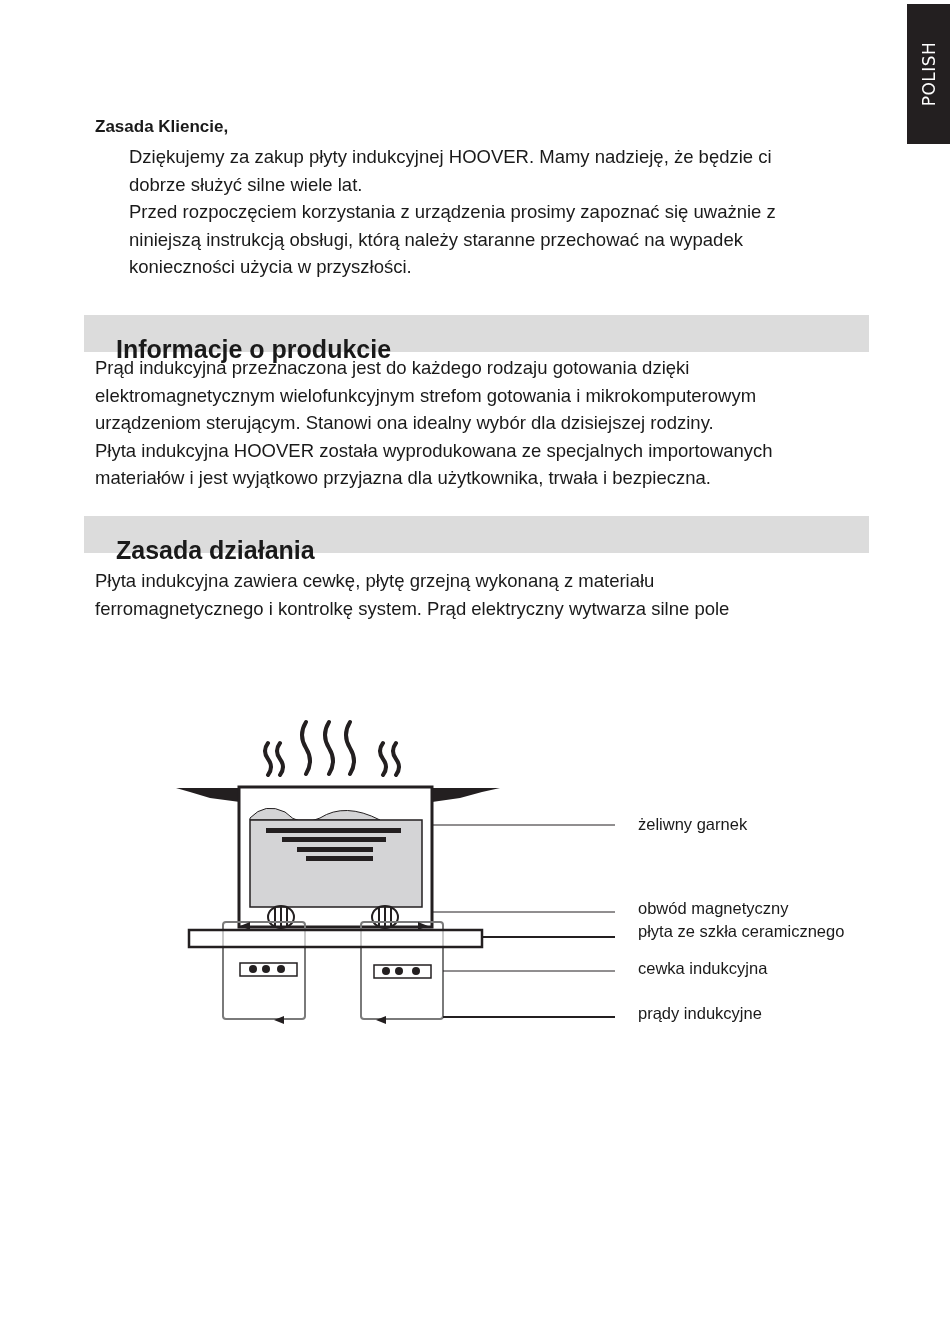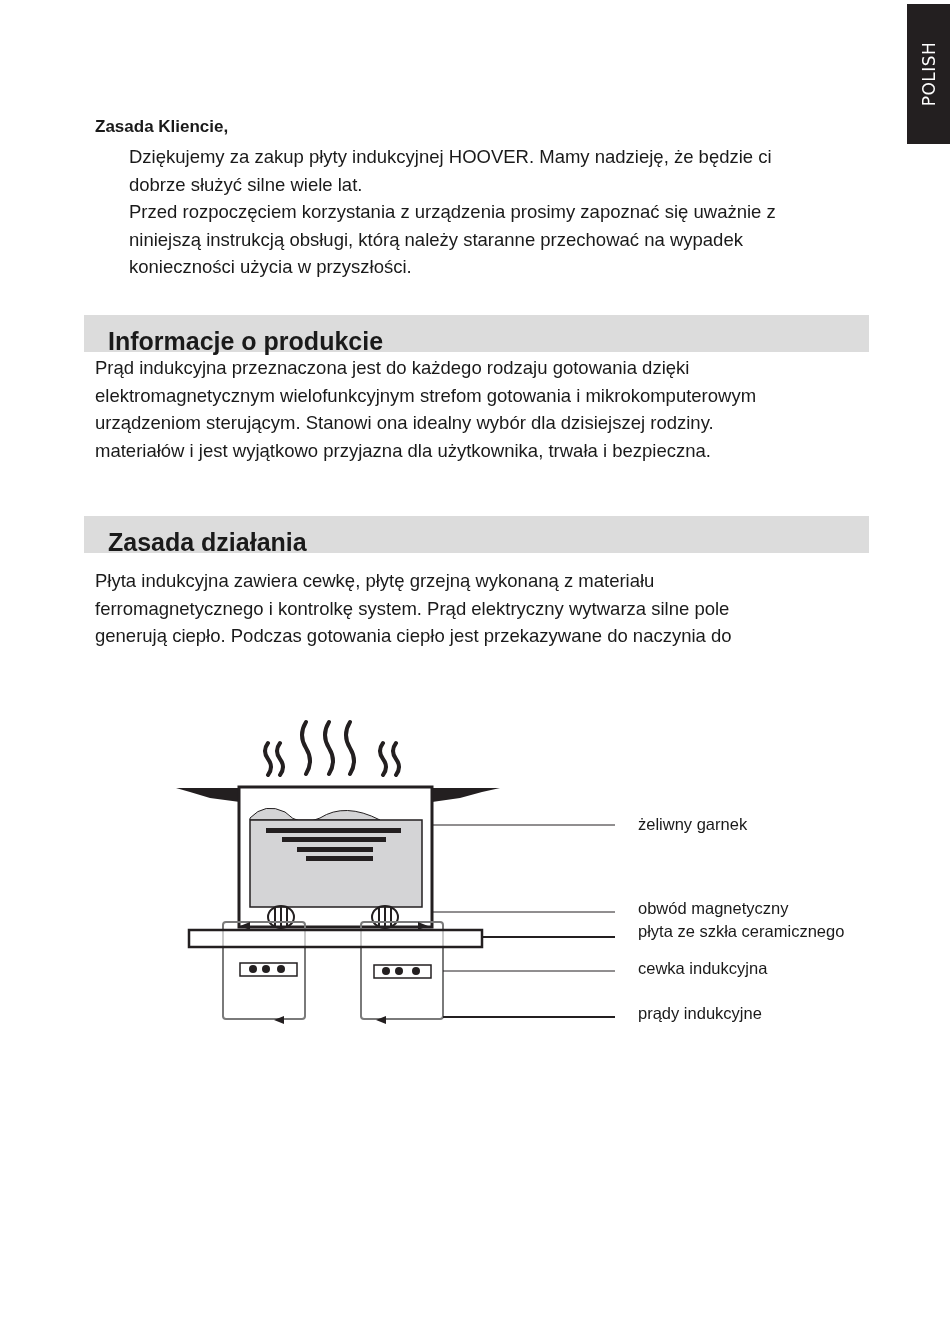--- a/index.html
+++ b/index.html
@@ -6,21 +6,21 @@
   body { width:950px; height:1344px; position:relative; overflow:hidden;
          font-family:"Liberation Sans", sans-serif; color:#1a1a1a; }
   .lang-tab { position:absolute; left:907px; top:4px; width:43px; height:140px; background:#231f20; }
   .lang-tab span { position:absolute; left:50%; top:50%; transform:translate(-50%,-50%) rotate(-90deg);
         color:#ffffff; font-family:"DejaVu Sans", sans-serif; font-size:17px; letter-spacing:0.5px; white-space:nowrap; }
   .greeting-title { position:absolute; left:95px; top:117px; font-size:17px; font-weight:bold; }
   .para { position:absolute; font-size:18.5px; line-height:27.5px; margin:0; }
   .para p { margin:0; }
   .intro { left:114px; top:143px; width:760px;margin-left:15px; }
   .section-head { position:absolute; left:84px; width:785px; height:37px; background:#dcdcdc; }
-  .section-head h2 { margin:8px; padding-left:16px; font-size:25px; font-weight:bold; line-height:37px; color:#1a1a1a; }
+  .section-head h2 { margin:16px; padding-left:16px; font-size:25px; font-weight:bold; line-height:37px; color:#1a1a1a; }
   .s1 { top:315px; }
   .s2 { top:516px; }
   .p1 { left:95px; top:354px; width:780px; }
   .p2 { left:95px; top:567px; width:780px; }
   .diagram { position:absolute; left:170px; top:710px; width:700px; height:330px; }
   .label { position:absolute; left:468px; font-size:16.5px; white-space:nowrap; }
 </style>
 </head>
 <body>
 
@@ -37,30 +37,30 @@
   <p>konieczności użycia w przyszłości.</p>
 </div>
 
 <div class="section-head s1">
   <h2>Informacje o produkcie</h2>
 </div>
 <div class="para p1">
   <p>Prąd indukcyjna przeznaczona jest do każdego rodzaju gotowania dzięki</p>
   <p>elektromagnetycznym wielofunkcyjnym strefom gotowania i mikrokomputerowym</p>
   <p>urządzeniom sterującym. Stanowi ona idealny wybór dla dzisiejszej rodziny.</p>
+  <p>Płyta indukcyjna HOOVER została wyprodukowana ze specjalnych importowanych</p>
   <p>materiałów i jest wyjątkowo przyjazna dla użytkownika, trwała i bezpieczna.</p>
 </div>
 
 <div class="section-head s2">
   <h2>Zasada działania</h2>
 </div>
 <div class="para p2">
   <p>Płyta indukcyjna zawiera cewkę, płytę grzejną wykonaną z materiału</p>
   <p>ferromagnetycznego i kontrolkę system. Prąd elektryczny wytwarza silne pole</p>
-  <p>generują ciepło. Podczas gotowania ciepło jest przekazywane do naczynia do</p>
 </div>
 
 <div class="diagram">
   <svg width="700" height="330" viewBox="0 0 700 330">
 
     <g fill="none" stroke="#231f20" stroke-width="4" stroke-linecap="round">
       <path d="M98 33 q-6 8 0 16 q6 8 0 16"></path>
       <path d="M110 33 q-6 8 0 16 q6 8 0 16"></path>
       <path d="M136 12 q-8 13 0 26 q8 13 0 26"></path>
       <path d="M159 12 q-8 13 0 26 q8 13 0 26"></path>

